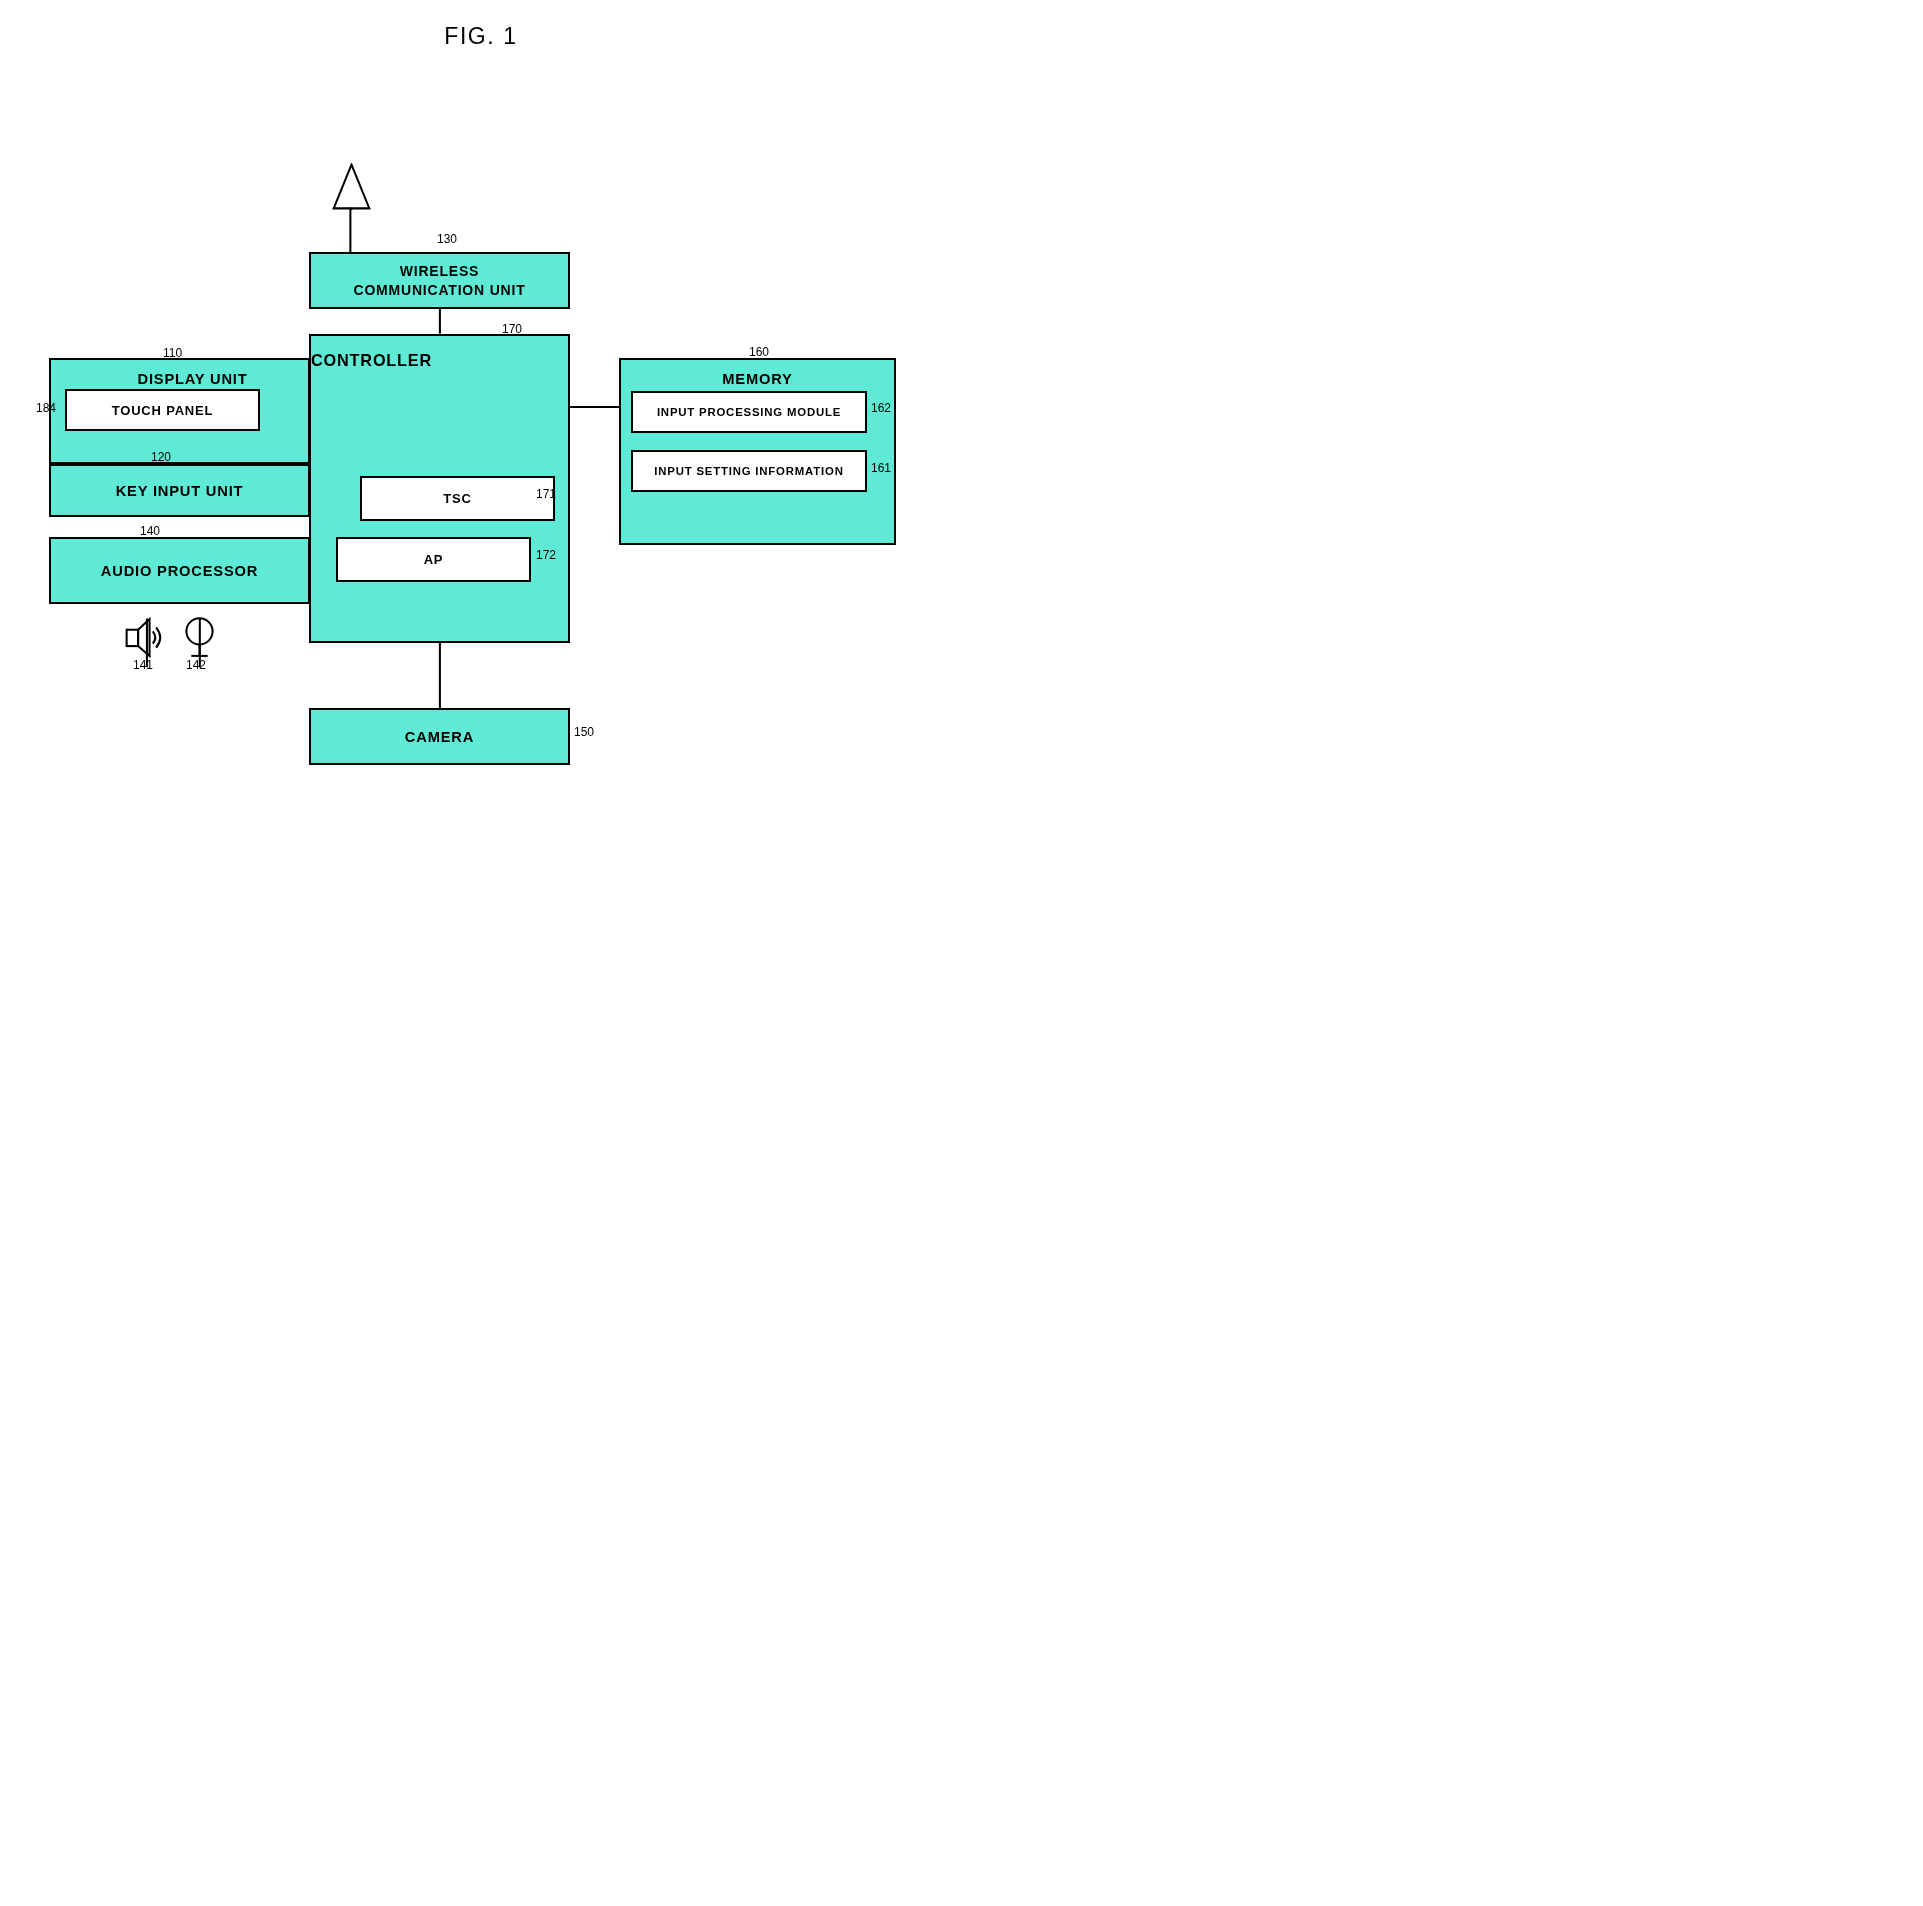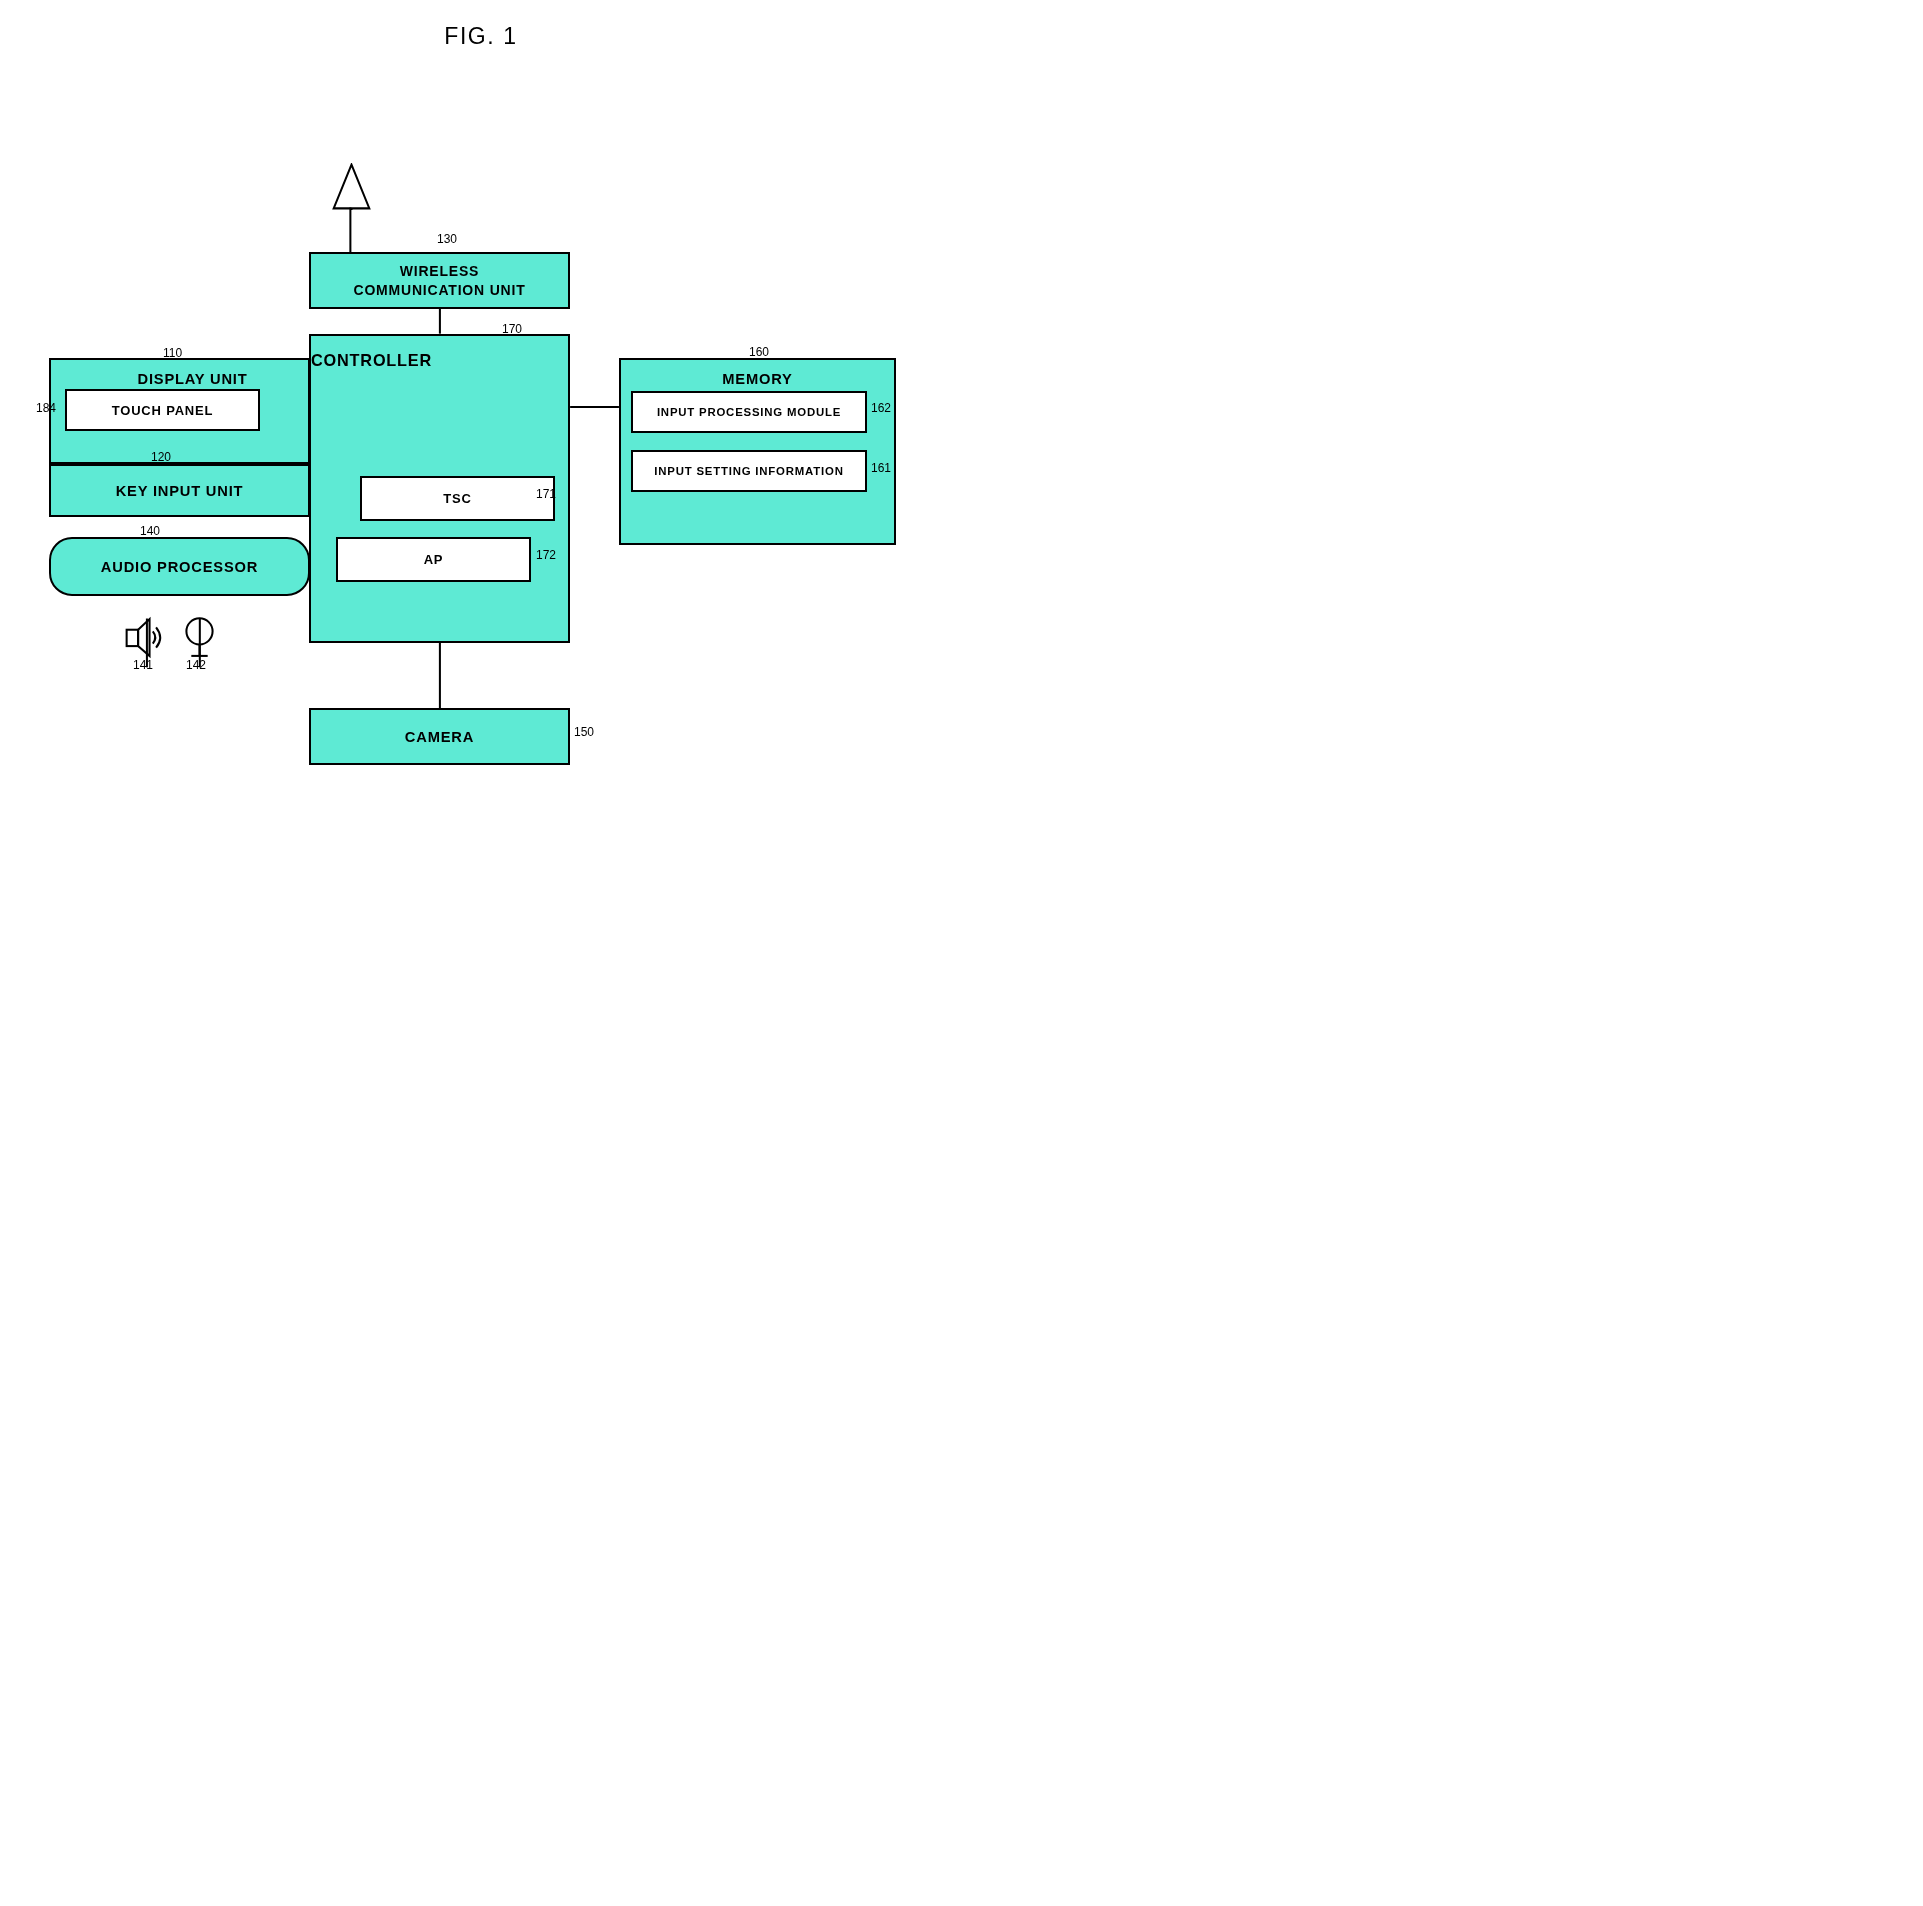--- a/index.html
+++ b/index.html
@@ -140,21 +140,21 @@
   </div>
 
   <div class="label" style="left:36px; top:401px;">184</div>
 
   <div class="box" style="left:49px; top:464px; width:261px; height:53px;">
     <span>KEY INPUT UNIT</span>
   </div>
 
   <div class="label" style="left:151px; top:450px;">120</div>
 
-  <div class="box" style="left:49px; top:537px; width:261px; height:59px;border-radius:23px;">
+  <div class="box" style="left:49px; top:537px; width:261px; height:67px;">
     <span>AUDIO PROCESSOR</span>
   </div>
 
   <div class="label" style="left:140px; top:524px;">140</div>
 
   <div style="position:absolute; left:125px; top:615px;">
     <svg width="45" height="45" viewBox="0 0 55 55">
 
       <rect x="2" y="18" width="14" height="20" fill="none" stroke="#000" stroke-width="2.5"></rect>
       <polygon points="16,18 30,5 30,50 16,38" fill="none" stroke="#000" stroke-width="2.5"></polygon>

